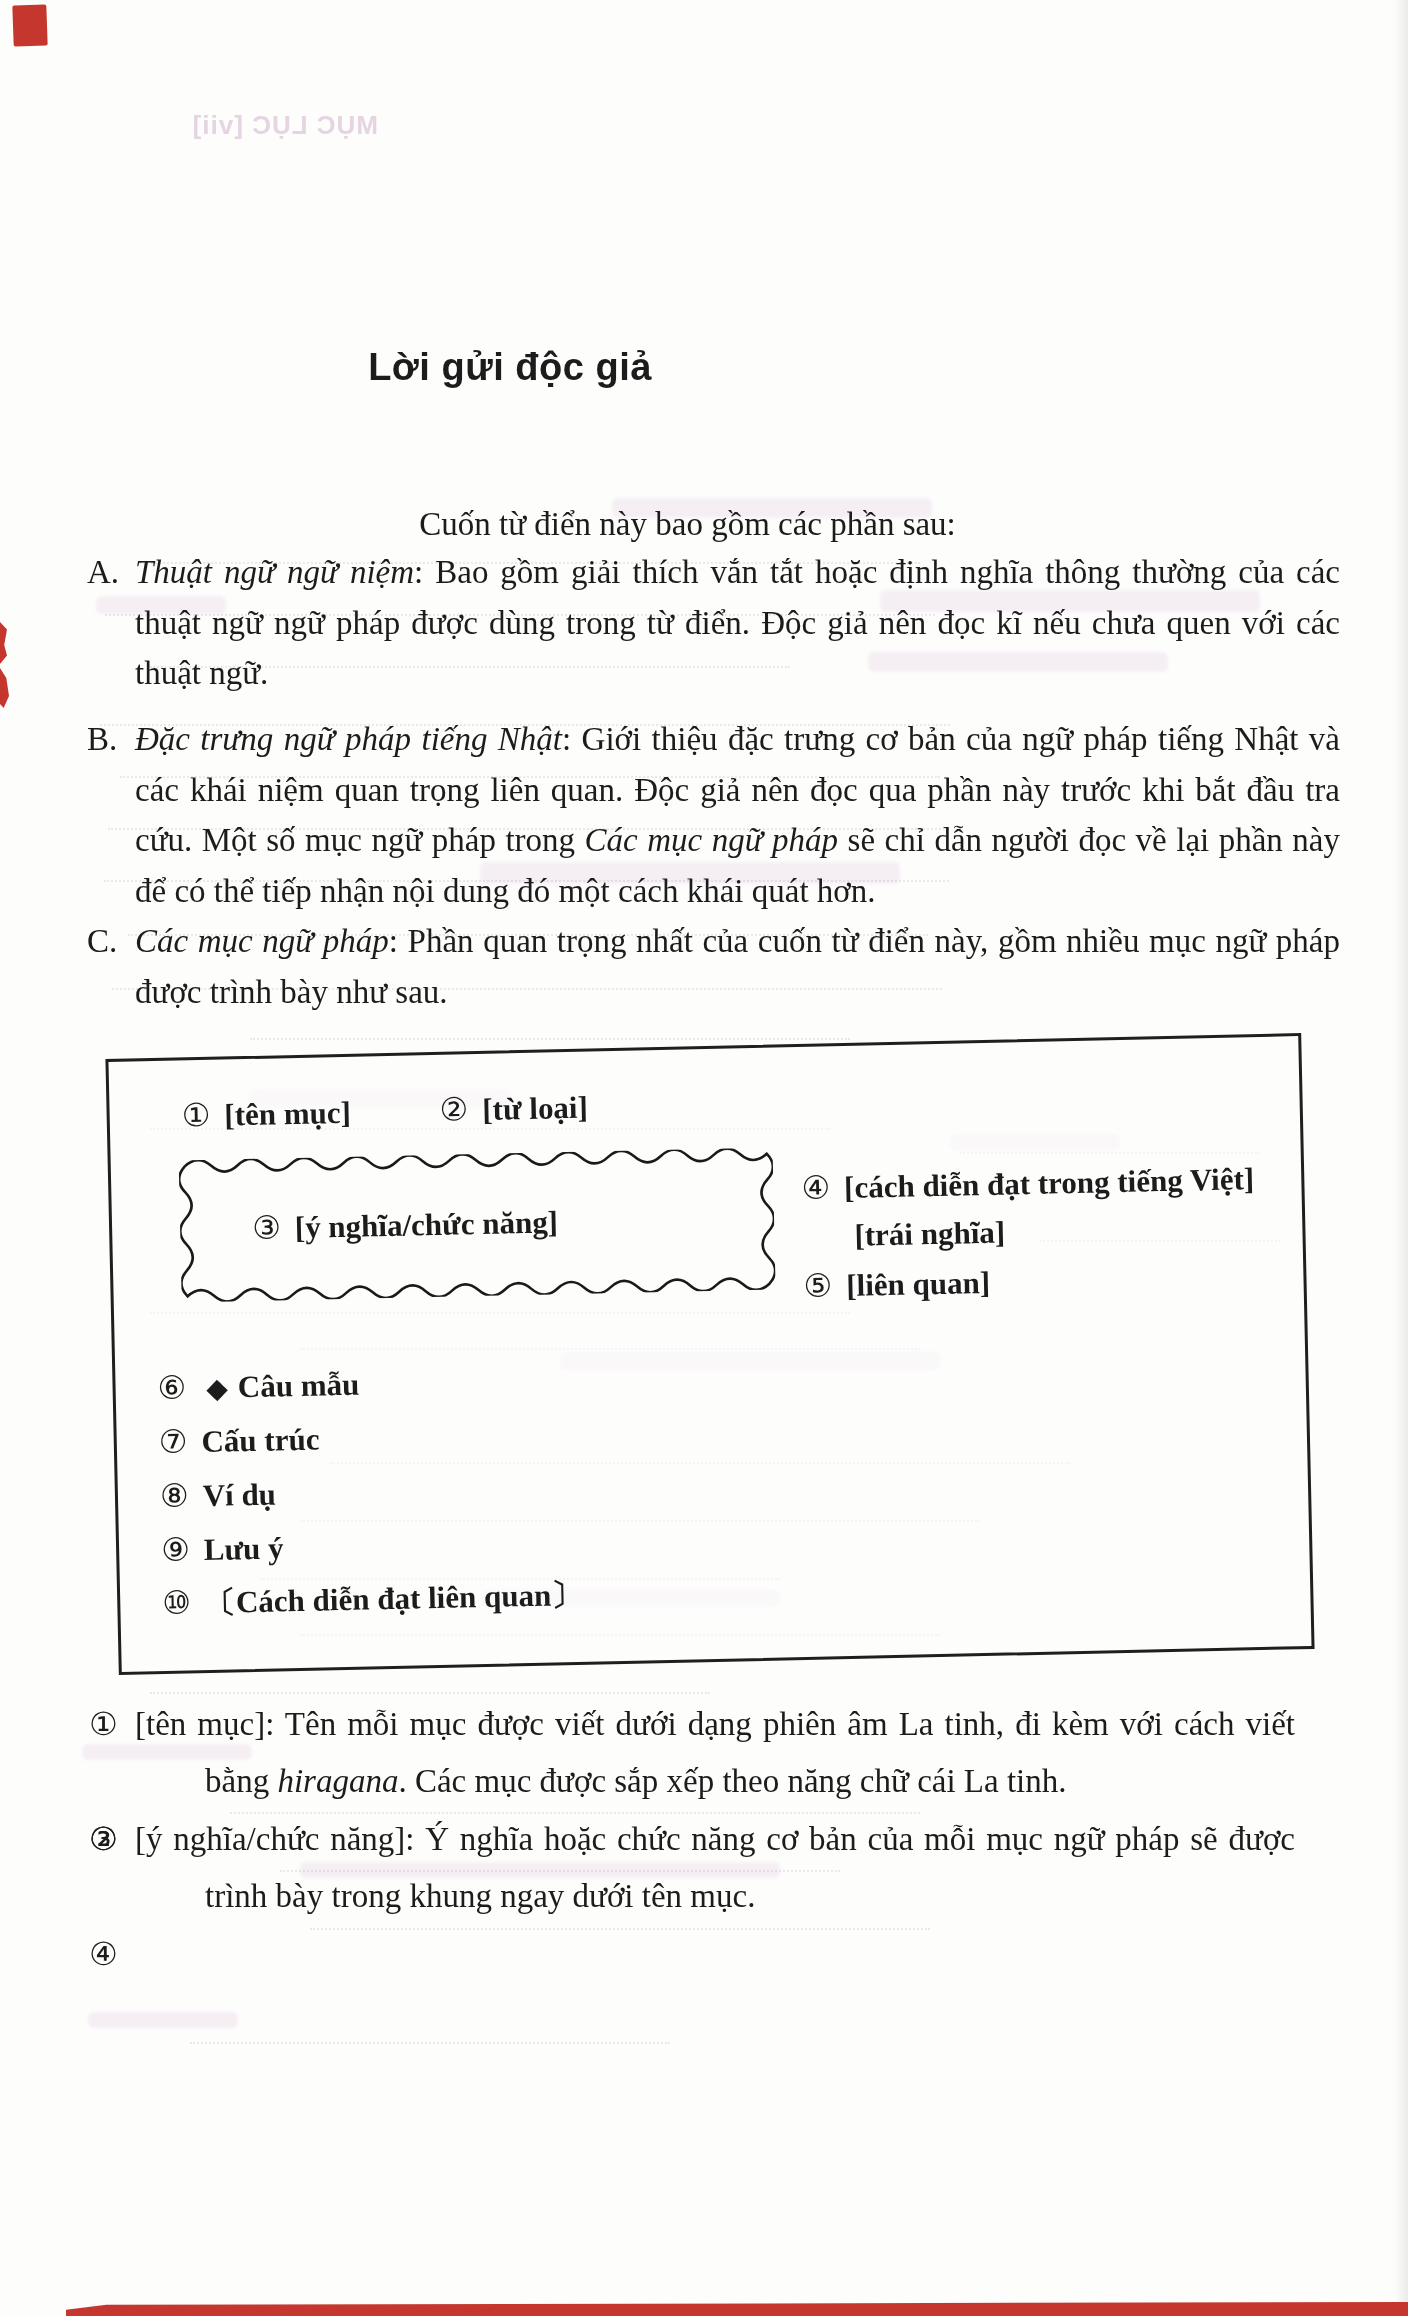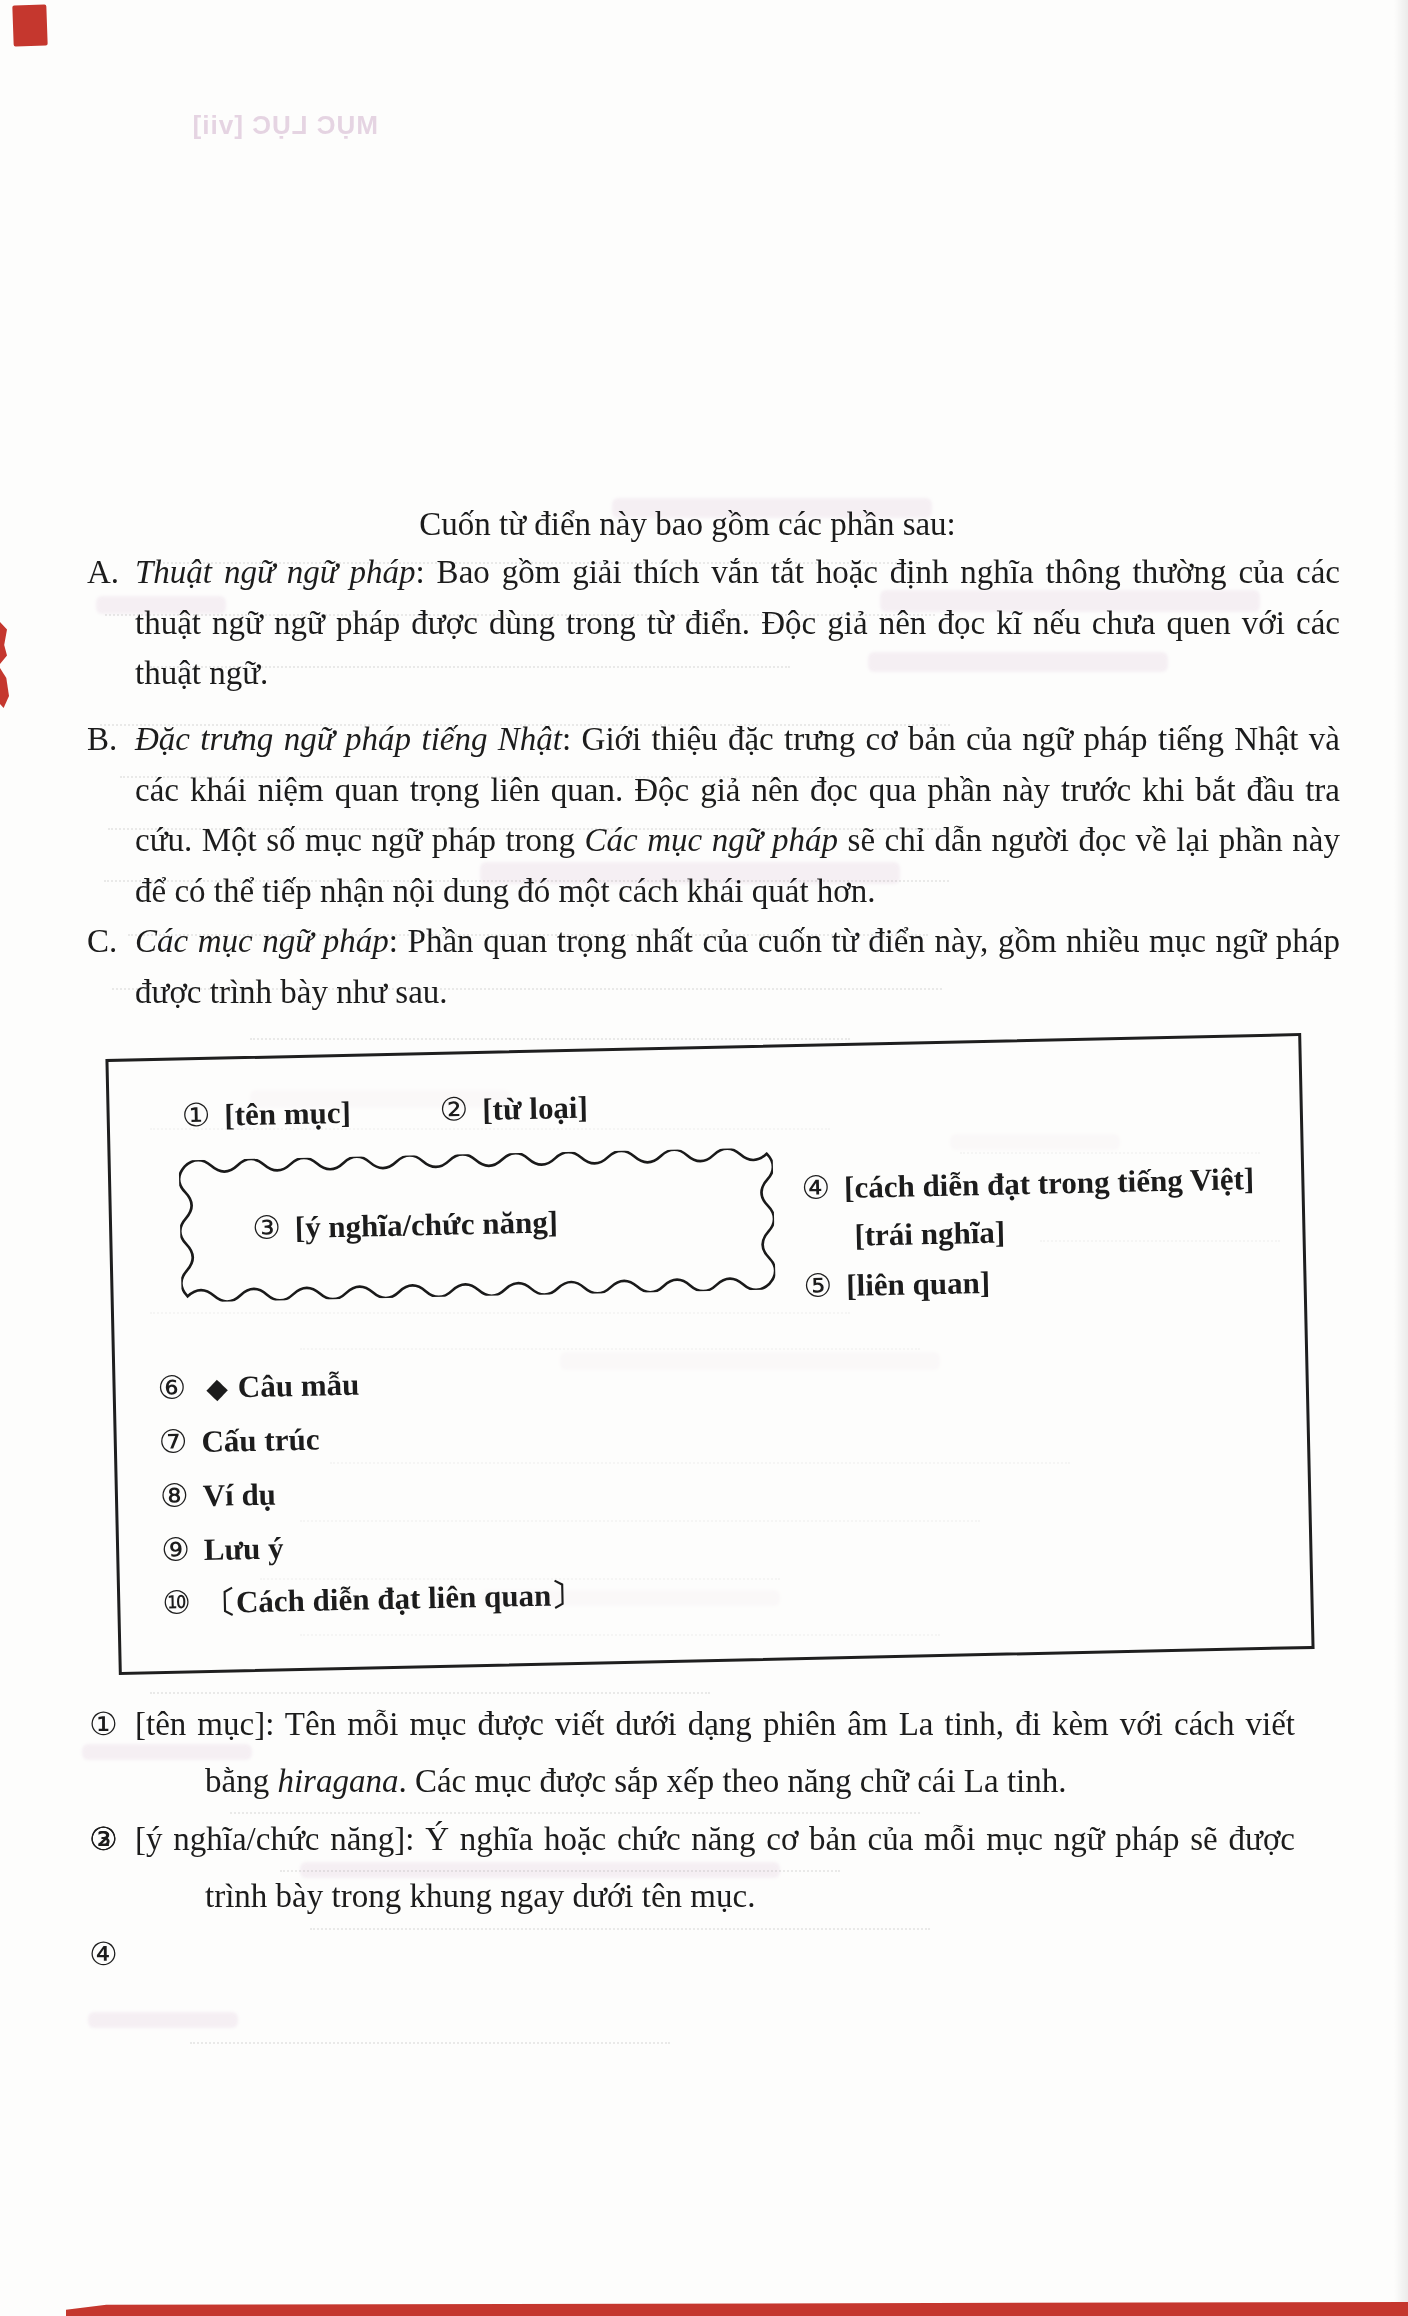--- a/index.html
+++ b/index.html
@@ -109,25 +109,26 @@
     <div class="bleed-line" style="left: 105px; top: 614px; width: 830px;"></div>
     <div class="bleed-line" style="left: 140px; top: 562px; width: 780px;"></div>
 
   <div class="bleed-header">MỤC LỤC [vii]</div>
   <div class="edge-shade"></div>
   <div class="red red-corner"></div>
   <div class="red red-notch-1"></div>
   <div class="red red-notch-2"></div>
   <div class="red red-bottom"></div>
 
+  <div class="title">Lời gửi độc giả</div>
 
   <div class="para intro">Cuốn từ điển này bao gồm các phần sau:</div>
 
   <div class="para section sec-a">
-    <span class="lbl">A.</span><span class="em">Thuật ngữ ngữ pháp</span><span>: Bao gồm giải thích vắn tắt hoặc định nghĩa thông thường của các thuật ngữ ngữ pháp được dùng trong từ điển. Độc giả nên đọc kĩ nếu chưa quen với các thuật ngữ.</span><span class="em"></span><span></span>
+    <span class="lbl">A.</span><span class="em">Thuật ngữ ngữ niệm</span><span>: Bao gồm giải thích vắn tắt hoặc định nghĩa thông thường của các thuật ngữ ngữ pháp được dùng trong từ điển. Độc giả nên đọc kĩ nếu chưa quen với các thuật ngữ.</span><span class="em"></span><span></span>
   </div>
   <div class="para section sec-b">
     <span class="lbl">B.</span><span class="em">Đặc trưng ngữ pháp tiếng Nhật</span><span>: Giới thiệu đặc trưng cơ bản của ngữ pháp tiếng Nhật và các khái niệm quan trọng liên quan. Độc giả nên đọc qua phần này trước khi bắt đầu tra cứu. Một số mục ngữ pháp trong </span><span class="em">Các mục ngữ pháp</span><span> sẽ chỉ dẫn người đọc về lại phần này để có thể tiếp nhận nội dung đó một cách khái quát hơn.</span>
   </div>
   <div class="para section sec-c">
     <span class="lbl">C.</span><span class="em">Các mục ngữ pháp</span><span>: Phần quan trọng nhất của cuốn từ điển này, gồm nhiều mục ngữ pháp được trình bày như sau.</span><span class="em"></span><span></span>
   </div>
 
   <div class="schema-box">
     <div class="sb-item sb-row1-1">

